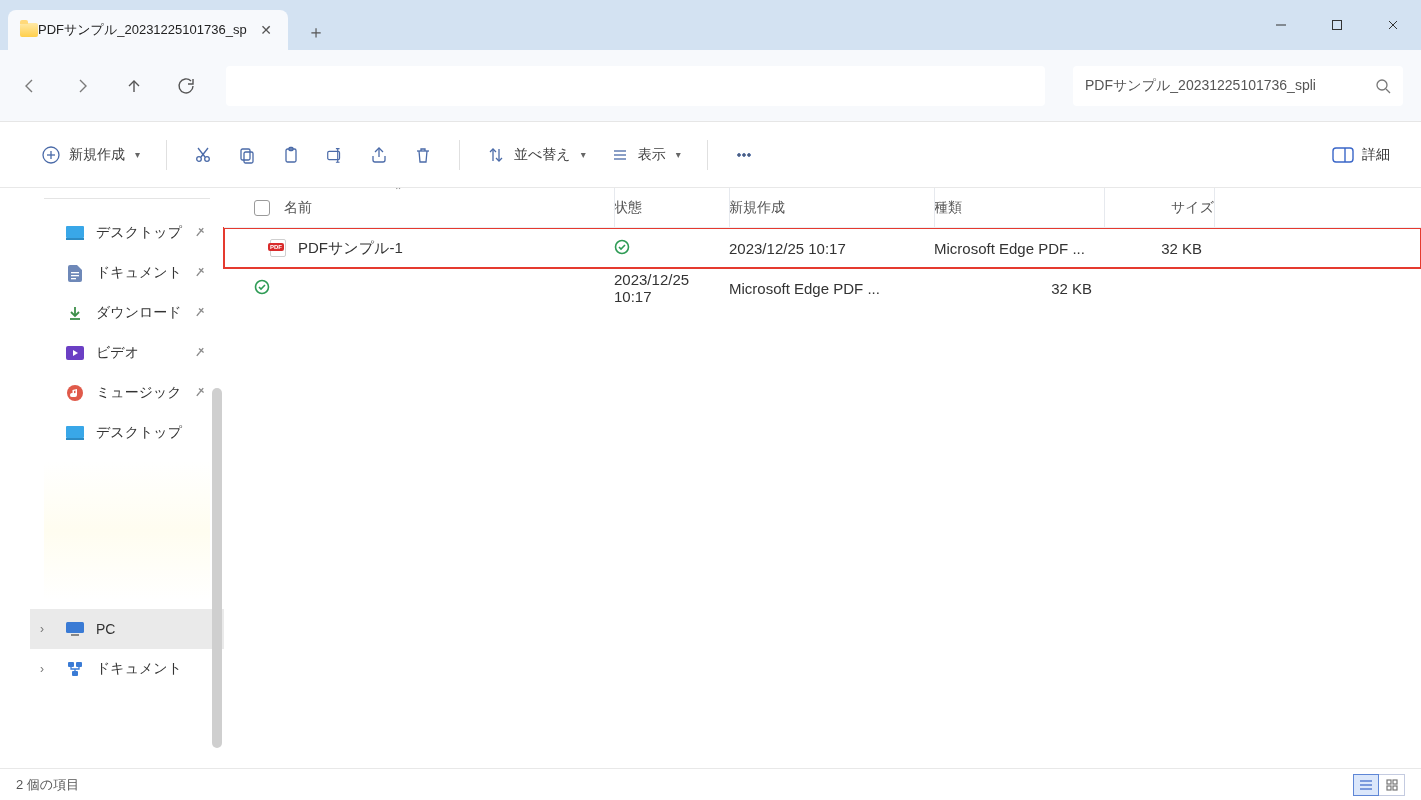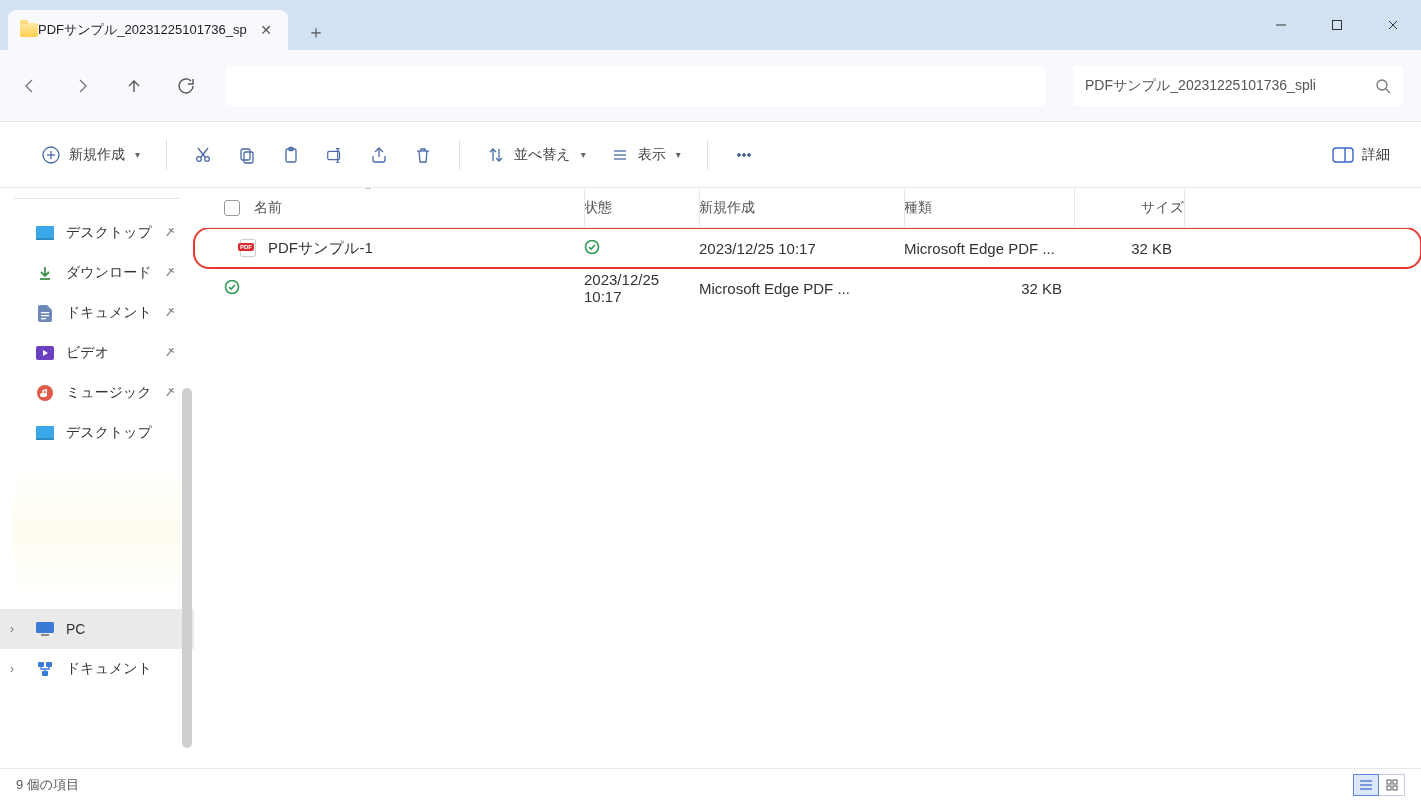--- a/index.html
+++ b/index.html
@@ -77,21 +77,21 @@
   .tb-sep { width:1px; height:30px; background:#e0e0e0; margin:0 12px;}
   .tb-icn { color:#5b6f9c; width:20px; height:20px; display:flex; align-items:center; justify-content:center;}
   .tb-icn svg { stroke:#4a6aa8; }
   .chev { font-size:10px; color:#666; margin-left:2px;}
   .spacer { flex:1; }
   .details-btn { display:flex; align-items:center; gap:8px; color:#333;margin-left:12px;}
   .details-icon { display:inline-flex; }
   
   .body-area { flex:1; display:flex; overflow:hidden;}
   
-  .sidebar { width:194px; background:#ffffff; padding-top:6px; position:relative;}
+  .sidebar { width:194px; background:#ffffff; padding-top:6px; position:relative;margin-left:30px;}
   .side-divider { height:1px; background:#e4e4e4; margin:4px 14px 14px 14px;}
   .side-item {
     display:flex; align-items:center; height:40px; padding-left:36px; gap:12px; color:#333; cursor:pointer; position:relative; font-size:14px;
   }
   .side-item.selected { background:#eaeaea;}
   .side-expander { position:absolute; left:10px; color:#777; font-size:12px;}
   .side-icon { width:18px; height:18px; display:flex; align-items:center; justify-content:center;}
   .pin { margin-left:auto; margin-right:18px; color:#8a8a8a; }
   .pin svg { transform:rotate(40deg);}
   .side-scroll-thumb { position:absolute; right:2px; top:200px; height:360px; width:10px; background:#cfcfcf; border-radius:5px;}
@@ -115,21 +115,20 @@
   .sort-caret { position:absolute; left:170px; top:-3px; font-size:10px; color:#888;}
   .col-size { text-align:right;}
   .row {
     display:grid;
     grid-template-columns: 360px 115px 205px 170px 110px;
     align-items:center;
     height:40px;
     padding-left:30px;
     color:#333;
     font-size:15px;
-    border-radius:15px;
   }
   .row.highlight { outline:2px solid #e53a2f; outline-offset:-1px;}
   .name-cell { display:flex; align-items:center; gap:12px; padding-left:16px;}
   .pdf-icon { width:16px; height:18px; background:#ffffff; border:1px solid #cfcfcf; position:relative; border-radius:2px;}
   .pdf-icon::after{ content:"PDF"; position:absolute; left:-3px; top:3px; background:#d92b2b; color:#fff; font-size:6px; padding:1px 2px; border-radius:2px; font-weight:bold;}
   .status-cell { color:#2e9b55;}
   .status-cell svg { stroke:#2e9b55;}
   .size-cell { text-align:right; padding-right:12px;}
   
   .statusbar {
@@ -337,43 +336,43 @@
         </span>
       <span>デスクトップ</span>
       <span class="pin"><svg width="12" height="12" viewBox="0 0 12 12" fill="none" stroke="#8a8a8a" stroke-width="1.3">
             <path d="M6 1v6"></path>
             <path d="M3 4h6"></path>
             <path d="M6 7l0 4"></path>
           </svg></span>
     </div>
     <div class="side-item">
       <span class="side-icon">
-          <svg width="16" height="16" viewBox="0 0 16 16" fill="none" stroke="#3d8f4a" stroke-width="1.8">
-            <path d="M8 2v8"></path>
-            <path d="M4 7l4 4 4-4"></path>
-            <line x1="3" y1="14" x2="13" y2="14"></line>
-          </svg>
-        </span>
-      <span>ダウンロード</span>
+          <svg width="14" height="17" viewBox="0 0 14 17" fill="#6e88b8">
+            <path d="M2 0h7l5 5v10a2 2 0 0 1-2 2H2a2 2 0 0 1-2-2V2a2 2 0 0 1 2-2z"></path>
+            <rect x="3" y="7" width="8" height="1.3" fill="#fff"></rect>
+            <rect x="3" y="10" width="8" height="1.3" fill="#fff"></rect>
+            <rect x="3" y="13" width="5" height="1.3" fill="#fff"></rect>
+          </svg>
+        </span>
+      <span>ドキュメント</span>
       <span class="pin"><svg width="12" height="12" viewBox="0 0 12 12" fill="none" stroke="#8a8a8a" stroke-width="1.3">
             <path d="M6 1v6"></path>
             <path d="M3 4h6"></path>
             <path d="M6 7l0 4"></path>
           </svg></span>
     </div>
     <div class="side-item">
       <span class="side-icon">
-          <svg width="14" height="17" viewBox="0 0 14 17" fill="#6e88b8">
-            <path d="M2 0h7l5 5v10a2 2 0 0 1-2 2H2a2 2 0 0 1-2-2V2a2 2 0 0 1 2-2z"></path>
-            <rect x="3" y="7" width="8" height="1.3" fill="#fff"></rect>
-            <rect x="3" y="10" width="8" height="1.3" fill="#fff"></rect>
-            <rect x="3" y="13" width="5" height="1.3" fill="#fff"></rect>
-          </svg>
-        </span>
-      <span>ドキュメント</span>
+          <svg width="16" height="16" viewBox="0 0 16 16" fill="none" stroke="#3d8f4a" stroke-width="1.8">
+            <path d="M8 2v8"></path>
+            <path d="M4 7l4 4 4-4"></path>
+            <line x1="3" y1="14" x2="13" y2="14"></line>
+          </svg>
+        </span>
+      <span>ダウンロード</span>
       <span class="pin"><svg width="12" height="12" viewBox="0 0 12 12" fill="none" stroke="#8a8a8a" stroke-width="1.3">
             <path d="M6 1v6"></path>
             <path d="M3 4h6"></path>
             <path d="M6 7l0 4"></path>
           </svg></span>
     </div>
     <div class="side-item">
       <span class="side-icon">
           <svg width="18" height="14" viewBox="0 0 18 14">
             <rect width="18" height="14" rx="2" fill="#6b3fc4"></rect>
@@ -481,21 +480,21 @@
           </svg>
       </div>
       <div>2023/12/25 10:17</div>
       <div>Microsoft Edge PDF ...</div>
       <div class="size-cell">32 KB</div>
     </div>
   </div>
 </div>
 
 <div class="statusbar">
-  <span>9 個の項目</span>
+  <span>2 個の項目</span>
   <div class="view-toggle">
     <div class="vt-btn active">
       <svg width="14" height="12" viewBox="0 0 14 12" fill="none" stroke="#3a66c8" stroke-width="1.2">
           <line x1="1" y1="2" x2="13" y2="2"></line>
           <line x1="1" y1="6" x2="13" y2="6"></line>
           <line x1="1" y1="10" x2="13" y2="10"></line>
         </svg>
     </div>
     <div class="vt-btn">
       <svg width="12" height="12" viewBox="0 0 12 12" fill="none" stroke="#777" stroke-width="1.2">

